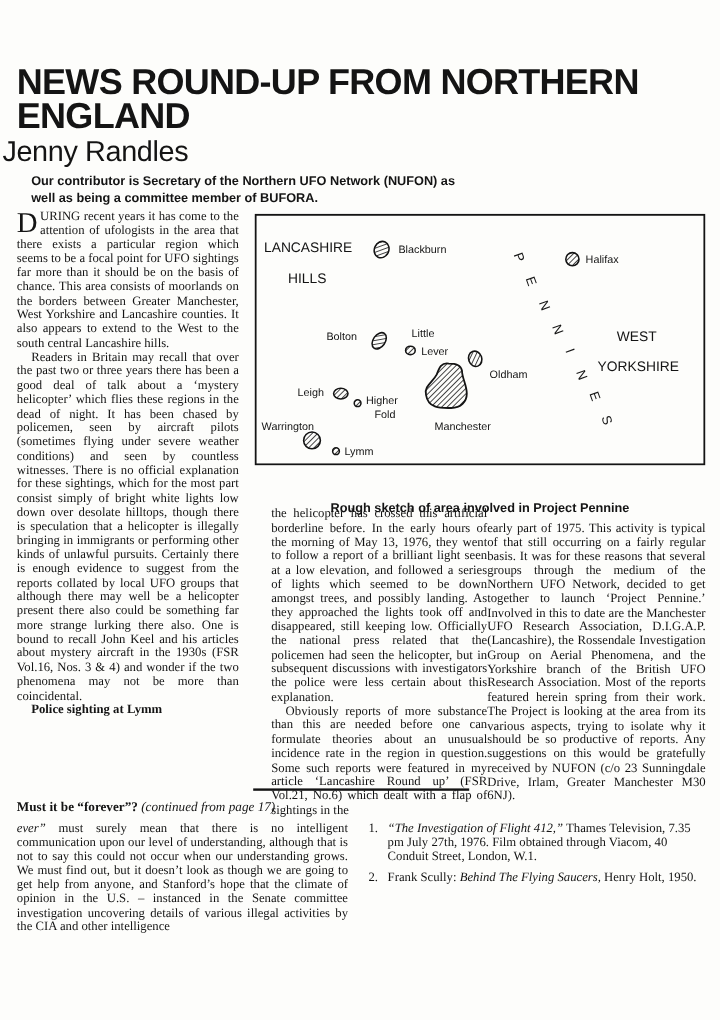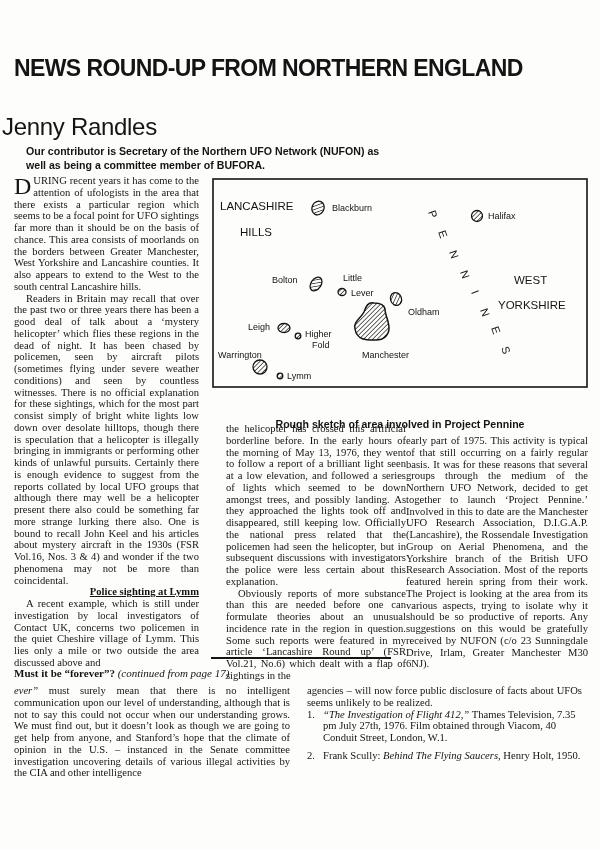--- a/index.html
+++ b/index.html
@@ -1,25 +1,25 @@
 <!DOCTYPE html>
 <html><head>
 <meta charset="utf-8">
 <style>
   html, body { margin: 0; padding: 0; background: #fdfdfb; }
   body { width: 600px; height: 850px; position: relative; overflow: hidden; color: #141414; }
   .abs { position: absolute; }
-  .title { left: 14px; top: 54px; width: 560px; font-family: "Liberation Sans", sans-serif; font-weight: bold; font-size: 23px; line-height: 29px; letter-spacing: -0.6px; }
+  .title { left: 14px; top: 54px; width: 560px; font-family: "Liberation Sans", sans-serif; font-weight: bold; font-size: 30px; line-height: 29px; letter-spacing: -0.6px; }
   .author { left: 2px; top: 113px; font-family: "Liberation Sans", sans-serif; font-size: 24px; letter-spacing: -0.3px; }
   .intro { left: 26px; top: 144px; width: 360px; font-family: "Liberation Sans", sans-serif; font-weight: bold; font-size: 10.6px; line-height: 14px; }
   .col { font-family: "Liberation Serif", serif; font-size: 10.6px; line-height: 11.75px; text-align: justify; }
   .col p { margin: 0; text-indent: 12px; }
   .col p.first { text-indent: 0; }
   .dropcap { float: left; font-size: 24px; line-height: 20px; margin: 1px 2px 0 0; }
-  .subhead { font-weight: bold; text-align: right; margin: 11px 0 6px 0; text-indent: 0; text-decoration: underline; }
+  .subhead { font-weight: bold; text-align: left; margin: 11px 0 6px 0; text-indent: 0; }
   .col1 { left: 14px; top: 175px; width: 185px; }
   .col2 { left: 211px; top: 423px; width: 180px; margin-left: 15px; }
   .col3 { left: 406px; top: 435px; width: 182px; }
   .rule { left: 211px; top: 657px; width: 180px; height: 2px; background: #141414; }
   .map { left: 212px; top: 178px; width: 376px; height: 210px; }
   .caption { left: 212px; top: 418px; width: 376px; text-align: center; font-family: "Liberation Sans", sans-serif; font-weight: bold; font-size: 10.6px; }
   .cont-head { left: 14px; top: 667px; font-family: "Liberation Serif", serif; font-size: 11px; }
   .cont-head b { font-weight: bold; }
   .cont-head i { font-style: italic; text-align: right; }
   .bcol1 { left: 14px; top: 685px; width: 276px; }
@@ -34,21 +34,20 @@
 <body>
 
 <div class="abs title">NEWS ROUND-UP FROM NORTHERN ENGLAND</div>
 <div class="abs author">Jenny Randles</div>
 <div class="abs intro">Our contributor is Secretary of the Northern UFO Network (NUFON) as well as being a committee member of BUFORA.</div>
 
 <div class="abs col col1">
   <p class="first"><span class="dropcap">D</span><span>URING recent years it has come to the attention of ufologists in the area that there exists a particular region which seems to be a focal point for UFO sightings far more than it should be on the basis of chance. This area consists of moorlands on the borders between Greater Manchester, West Yorkshire and Lancashire counties. It also appears to extend to the West to the south central Lancashire hills.</span></p>
   <p>Readers in Britain may recall that over the past two or three years there has been a good deal of talk about a ‘mystery helicopter’ which flies these regions in the dead of night. It has been chased by policemen, seen by aircraft pilots (sometimes flying under severe weather conditions) and seen by countless witnesses. There is no official explanation for these sightings, which for the most part consist simply of bright white lights low down over desolate hilltops, though there is speculation that a helicopter is illegally bringing in immigrants or performing other kinds of unlawful pursuits. Certainly there is enough evidence to suggest from the reports collated by local UFO groups that although there may well be a helicopter present there also could be something far more strange lurking there also. One is bound to recall John Keel and his articles about mystery aircraft in the 1930s (FSR Vol.16, Nos. 3 &amp; 4) and wonder if the two phenomena may not be more than coincidental.</p>
   <p class="subhead">Police sighting at Lymm</p>
-  <p>A recent example, which is still under investigation by local investigators of Contact UK, concerns two policemen in the quiet Cheshire village of Lymm. This lies only a mile or two outside the area discussed above and</p>
 </div>
 
 <svg class="abs map" viewBox="0 0 376 210" width="376" height="210">
   <defs>
     <pattern id="hatch" patternUnits="userSpaceOnUse" width="3.2" height="3.2" patternTransform="rotate(45)">
       <rect width="3.2" height="3.2" fill="#fdfdfb"></rect>
       <line x1="0" y1="0" x2="0" y2="3.2" stroke="#141414" stroke-width="1.3"></line>
     </pattern>
   </defs>
   <rect x="1" y="1" width="374" height="208" fill="none" stroke="#141414" stroke-width="1.6"></rect>
@@ -125,21 +124,20 @@
 </div>
 
 <div class="abs cont-head">
   <b>Must it be “forever”?</b>
   <i>(continued from page 17)</i>
 </div>
 <div class="abs col bcol1">
   <p class="first"><i>ever”</i><span> must surely mean that there is no intelligent communication upon our level of understanding, although that is not to say this could not occur when our understanding grows. We must find out, but it doesn’t look as though we are going to get help from anyone, and Stanford’s hope that the climate of opinion in the U.S. – instanced in the Senate committee investigation uncovering details of various illegal activities by the CIA and other intelligence</span></p>
 </div>
 <div class="abs col bcol2">
-  <p class="first">agencies – will now force public disclosure of facts about UFOs seems unlikely to be realized.</p>
   <div class="note">
     <span class="num">1.</span>
     <span class="txt"><i>“The Investigation of Flight 412,”</i><span> Thames Television, 7.35 pm July 27th, 1976. Film obtained through Viacom, 40 Conduit Street, London, W.1.</span></span>
   </div>
   <div class="note">
     <span class="num">2.</span>
     <span class="txt"><span>Frank Scully: </span><i>Behind The Flying Saucers,</i><span> Henry Holt, 1950.</span></span>
   </div>
 </div>
 

